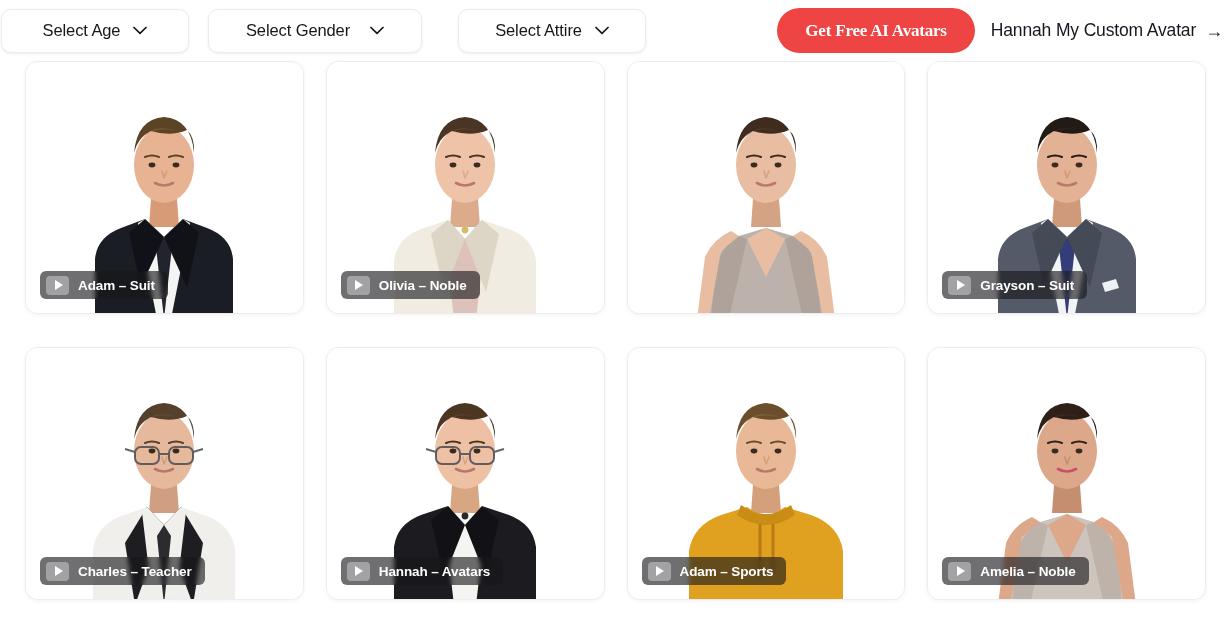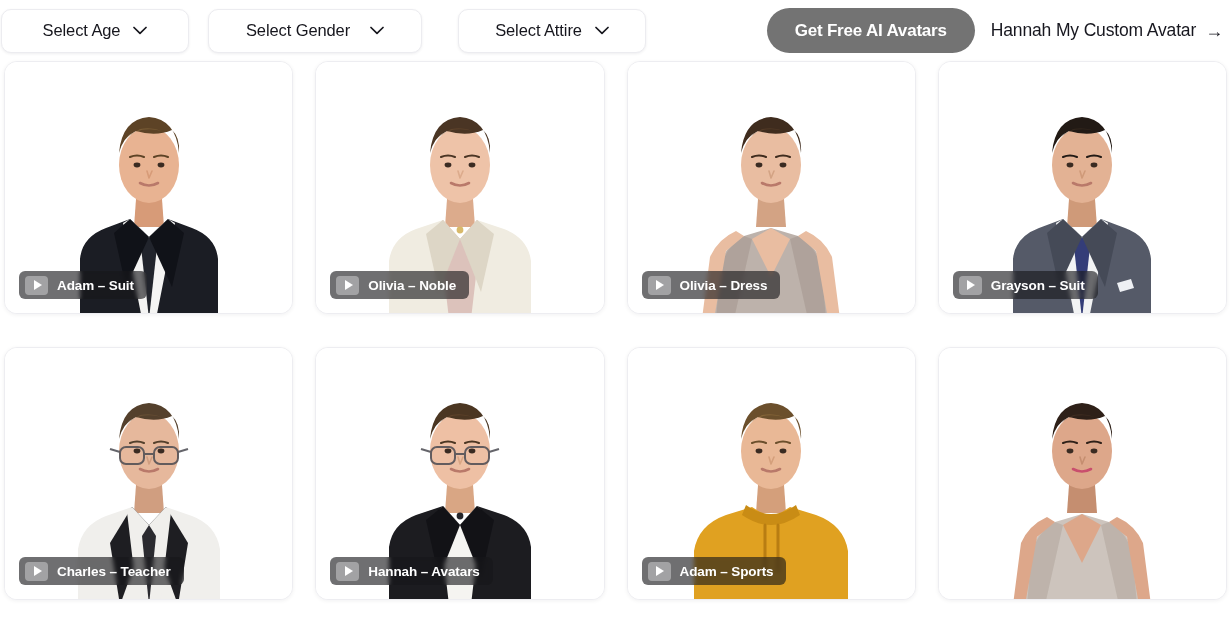--- a/index.html
+++ b/index.html
@@ -53,23 +53,23 @@
     height: 61px;
     display: flex;
     align-items: center;
     gap: 16px;
   }
   .cta-button {
     height: 45px;
     padding: 9px 28px;
     border: none;
     border-radius: 23px;
-    background: #737373;
+    background: #ef4444;
     color: #ffffff;
-    font-family: Liberation Sans, sans-serif;
+    font-family: Liberation Serif, serif;
     font-size: 17px;
     font-weight: bold;
     letter-spacing: -0.2px;
     cursor: pointer;
     display: flex;
     align-items: center;
     justify-content: center;
     white-space: nowrap;
   }
   .cta-link {
@@ -80,21 +80,21 @@
     display: flex;
     align-items: center;
     gap: 9px;
     white-space: nowrap;
     cursor: pointer;
   }
   .cta-link .arrow { font-size: 18px; line-height: 1; }
 
   
   .grid {
-    padding: 0 4px;
+    padding: 0 25px;
     display: grid;
     grid-template-columns: repeat(4, 1fr);
     column-gap: 22px;
     row-gap: 33px;
   }
   .card {
     position: relative;
     height: 253px;
     background: #ffffff;
     border: 1px solid #ededf1;
@@ -283,26 +283,20 @@
       <ellipse cx="93" cy="78" rx="3.4" ry="2.4" fill="#3a2b22"></ellipse>
       <ellipse cx="117" cy="78" rx="3.4" ry="2.4" fill="#3a2b22"></ellipse>
       <path d="M86 70 Q93 67 100 70" stroke="#3f2c1e" stroke-width="2" fill="none" stroke-linecap="round"></path>
       <path d="M110 70 Q117 67 124 70" stroke="#3f2c1e" stroke-width="2" fill="none" stroke-linecap="round"></path>
       <path d="M96 96 Q105 101 114 96" stroke="#b9796a" stroke-width="2.6" fill="none" stroke-linecap="round"></path>
       <path d="M103 84 L105 91 L108 84" fill="none" stroke="#d3a384" stroke-width="1.6" stroke-linecap="round" stroke-linejoin="round"></path>
 
     </svg>
         </div>
       </div>
-      <div class="badge">
-        <span class="play-box">
-          <span class="play-tri"></span>
-        </span>
-        <span class="badge-label">Olivia – Dress</span>
-      </div>
     </div>
     <div class="card">
       <div class="scene">
         <div class="figure">
     <svg viewBox="0 0 210 232" preserveAspectRatio="xMidYMax meet">
       <path d="M92 112 L118 112 L120 140 L90 140 Z" fill="#cf9a79"></path>
 
       <path d="M36 232 L36 172 Q38 150 62 141 L86 132 L105 150 L124 132 L148 141 Q172 150 174 172 L174 232 Z" fill="#555a68"></path>
       <path d="M86 132 L105 150 L124 132 L131 136 L112 232 L98 232 L79 136 Z" fill="#f2f3f4"></path>
       <path d="M105 150 L97 160 L105 232 L113 160 Z" fill="#343d78"></path>
@@ -457,14 +451,20 @@
       <ellipse cx="93" cy="78" rx="3.4" ry="2.4" fill="#3a2b22"></ellipse>
       <ellipse cx="117" cy="78" rx="3.4" ry="2.4" fill="#3a2b22"></ellipse>
       <path d="M86 70 Q93 67 100 70" stroke="#2e2018" stroke-width="2" fill="none" stroke-linecap="round"></path>
       <path d="M110 70 Q117 67 124 70" stroke="#2e2018" stroke-width="2" fill="none" stroke-linecap="round"></path>
       <path d="M96 96 Q105 101 114 96" stroke="#c94f6d" stroke-width="2.6" fill="none" stroke-linecap="round"></path>
       <path d="M103 84 L105 91 L108 84" fill="none" stroke="#c58e70" stroke-width="1.6" stroke-linecap="round" stroke-linejoin="round"></path>
 
     </svg>
         </div>
       </div>
+      <div class="badge">
+        <span class="play-box">
+          <span class="play-tri"></span>
+        </span>
+        <span class="badge-label">Amelia – Noble</span>
+      </div>
     </div>
   </div>
 
 </body></html>

